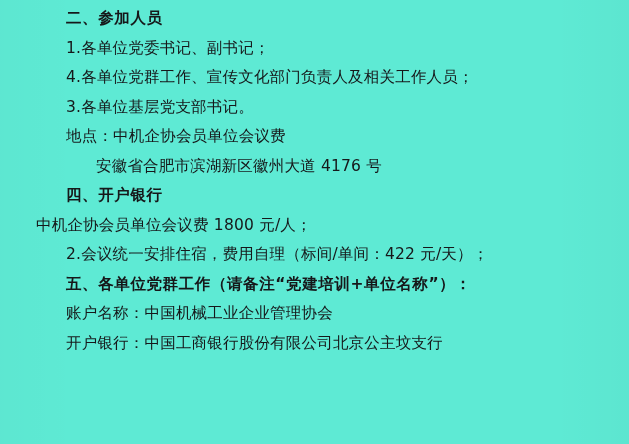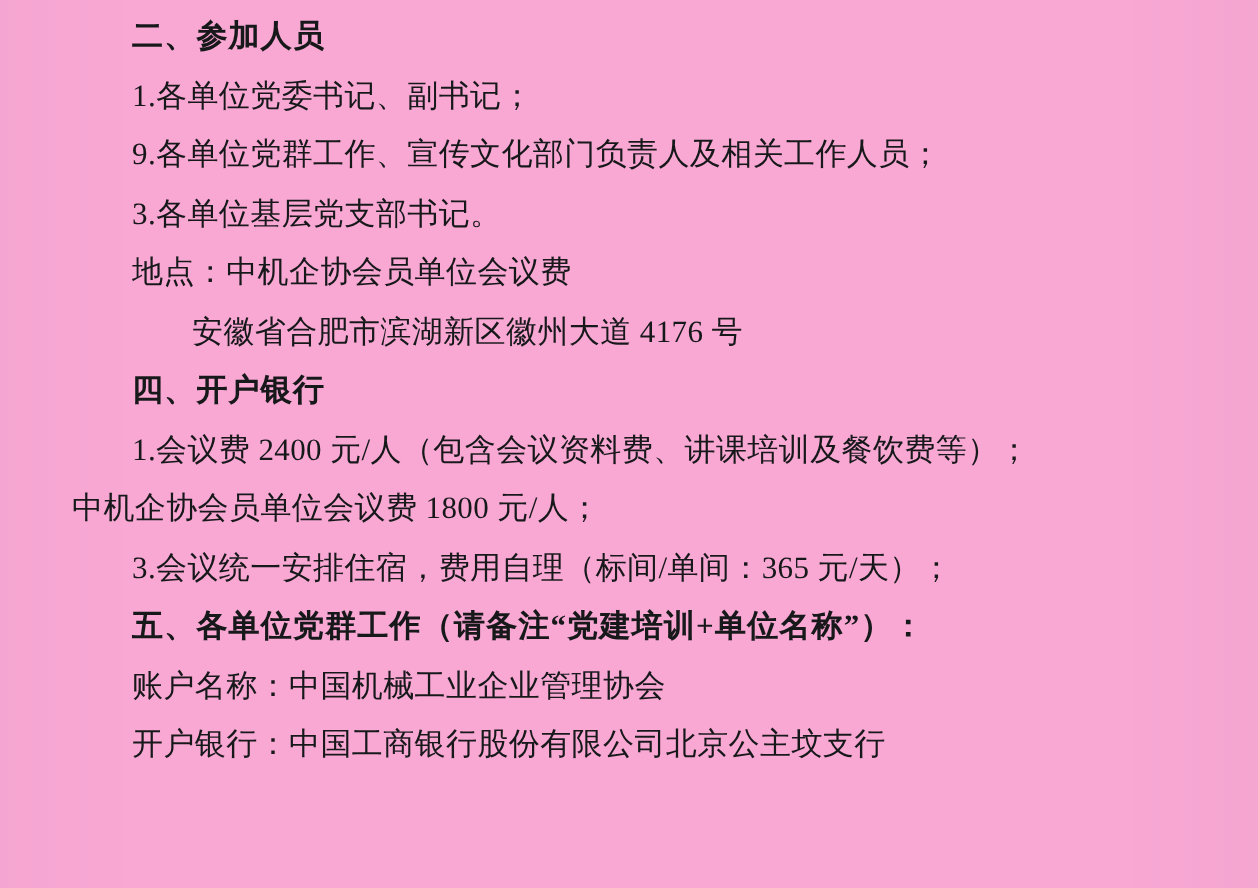--- a/index.html
+++ b/index.html
@@ -10,24 +10,23 @@
     width: 629px;
     height: 444px;
     background: #ffffff;
     font-family: "DejaVu Sans", sans-serif;
     overflow: hidden;
   }
   .page {
     position: relative;
     width: 629px;
     height: 444px;
-    background: #f9a8d4;
+    background: #5eead4;
     box-sizing: border-box;
     padding: 4px 36px 0 36px;
-    font-family: Liberation Serif, serif;
   }
   
   .page::after {
     content: "";
     position: absolute;
     inset: 0;
     pointer-events: none;
     background: linear-gradient(90deg, rgba(0,0,0,0.015) 0%, rgba(0,0,0,0) 12%, rgba(0,0,0,0) 88%, rgba(0,0,0,0.02) 100%);
   }
   .doc-body {
@@ -52,29 +51,28 @@
   .ind-0 { padding-left: 0px; }
 </style>
 </head>
 <body>
 
 <div class="page">
   <div class="doc-body">
 
     <div class="line heading ind-1">二、参加人员</div>
     <div class="line ind-2">1.各单位党委书记、副书记；</div>
-    <div class="line ind-2">9.各单位党群工作、宣传文化部门负责人及相关工作人员；</div>
+    <div class="line ind-2">4.各单位党群工作、宣传文化部门负责人及相关工作人员；</div>
     <div class="line ind-2">3.各单位基层党支部书记。</div>
 
     <div class="line ind-2">地点：中机企协会员单位会议费</div>
     <div class="line ind-3">安徽省合肥市滨湖新区徽州大道 4176 号</div>
 
     <div class="line heading ind-1">四、开户银行</div>
-    <div class="line ind-2">1.会议费 2400 元/人（包含会议资料费、讲课培训及餐饮费等）；</div>
     <div class="line ind-0">中机企协会员单位会议费 1800 元/人；</div>
-    <div class="line ind-2">3.会议统一安排住宿，费用自理（标间/单间：365 元/天）；</div>
+    <div class="line ind-2">2.会议统一安排住宿，费用自理（标间/单间：422 元/天）；</div>
 
     <div class="line heading ind-1">五、各单位党群工作（请备注“党建培训+单位名称”）：</div>
     <div class="line ind-2">账户名称：中国机械工业企业管理协会</div>
     <div class="line ind-2">开户银行：中国工商银行股份有限公司北京公主坟支行</div>
 
   </div>
 </div>
 
 </body></html>

